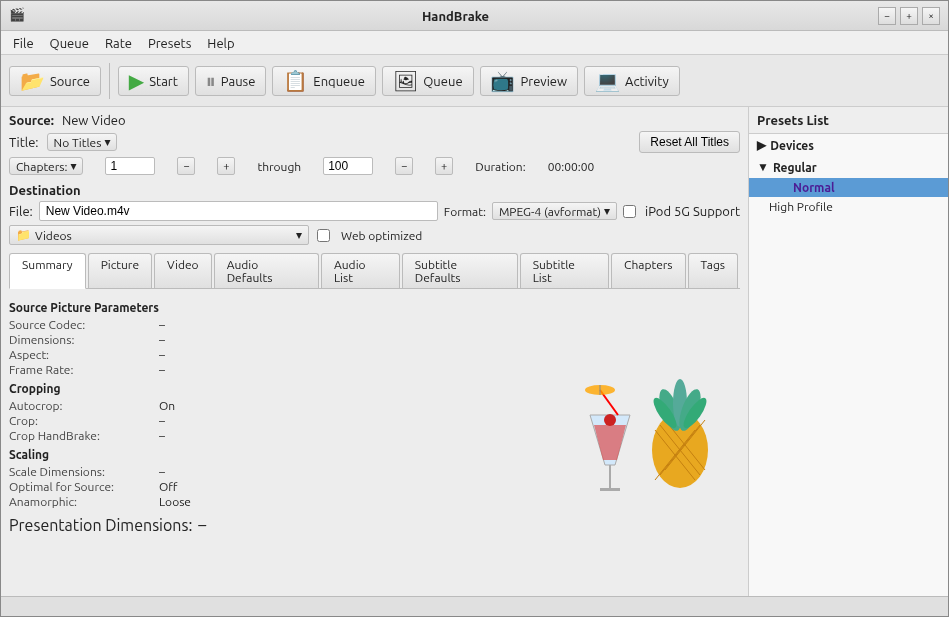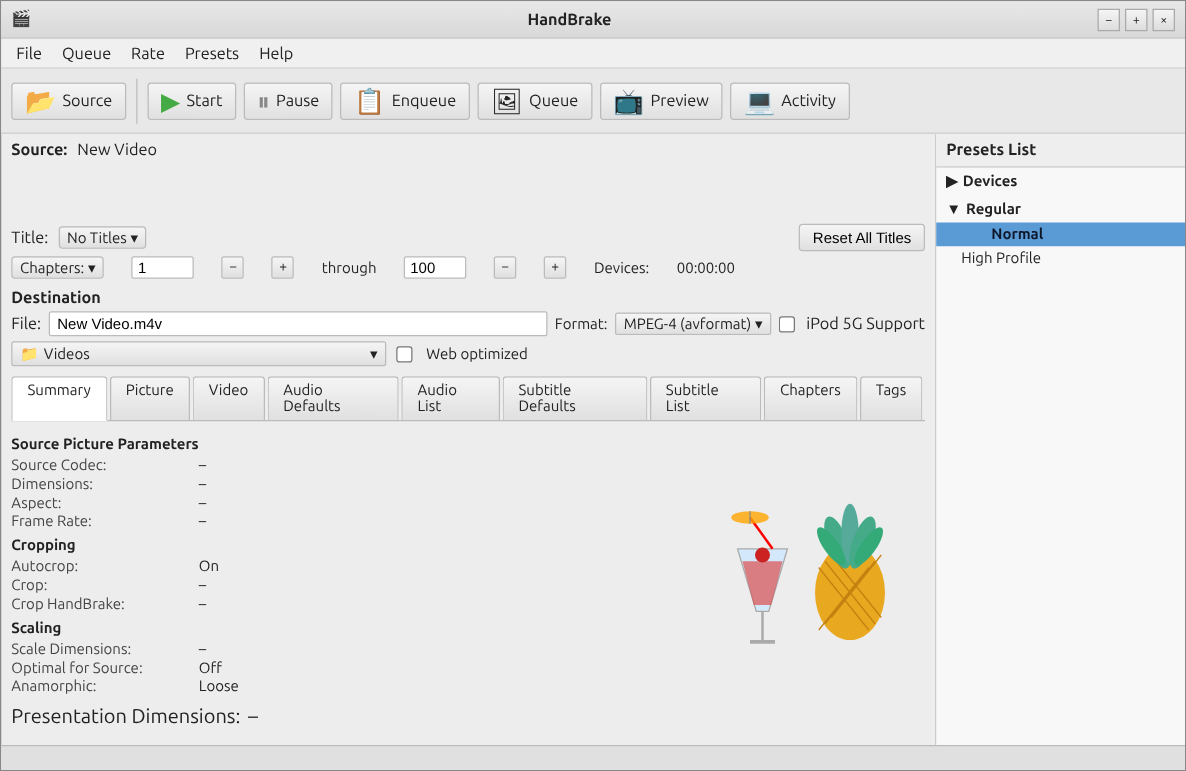--- a/index.html
+++ b/index.html
@@ -123,21 +123,20 @@
       gap: 8px;
       margin-bottom: 4px;
     }
     .source-label { font-weight: bold; font-size: 13px; }
     
     .title-row {
       display: flex;
       align-items: center;
       gap: 8px;
       margin-bottom: 4px;
-      margin-top: 48px;
     }
     .select-btn {
       display: flex;
       align-items: center;
       background: linear-gradient(180deg, #f5f5f5, #e0e0e0);
       border: 1px solid #bbb;
       border-radius: 3px;
       padding: 1px 6px;
       cursor: pointer;
       font-size: 12px;
@@ -320,21 +319,21 @@
       cursor: pointer;
       font-weight: bold;
     }
     .preset-item {
       padding: 3px 8px 3px 20px;
       cursor: pointer;
       font-size: 12px;
     }
     .preset-item.active {
       background: #5b9bd5;
-      color: #0f172a;
+      color: #4c1d95;
       font-weight: bold;
       padding-left: 44px;
     }
     .triangle-right { display: inline-block; }
     .triangle-down { display: inline-block; }
     
     .status-bar {
       height: 20px;
       background: #e0e0e0;
       border-top: 1px solid #bbb;
@@ -424,21 +423,21 @@
           <span>Chapters:</span>
           <span>▾</span>
         </div>
         <input class="num-input" type="text" value="1" style="">
         <div class="stepper-btn">−</div>
         <div class="stepper-btn">+</div>
         <span>through</span>
         <input class="num-input" type="text" value="100" style="">
         <div class="stepper-btn">−</div>
         <div class="stepper-btn">+</div>
-        <span>Devices:</span>
+        <span>Duration:</span>
         <span>00:00:00</span>
       </div>
 
       <div class="dest-label">Destination</div>
 
       <div class="dest-row">
         <span>File:</span>
         <input class="file-input" type="text" value="New Video.m4v" style="">
         <span class="format-label">Format:</span>
         <div class="format-select select-btn">

